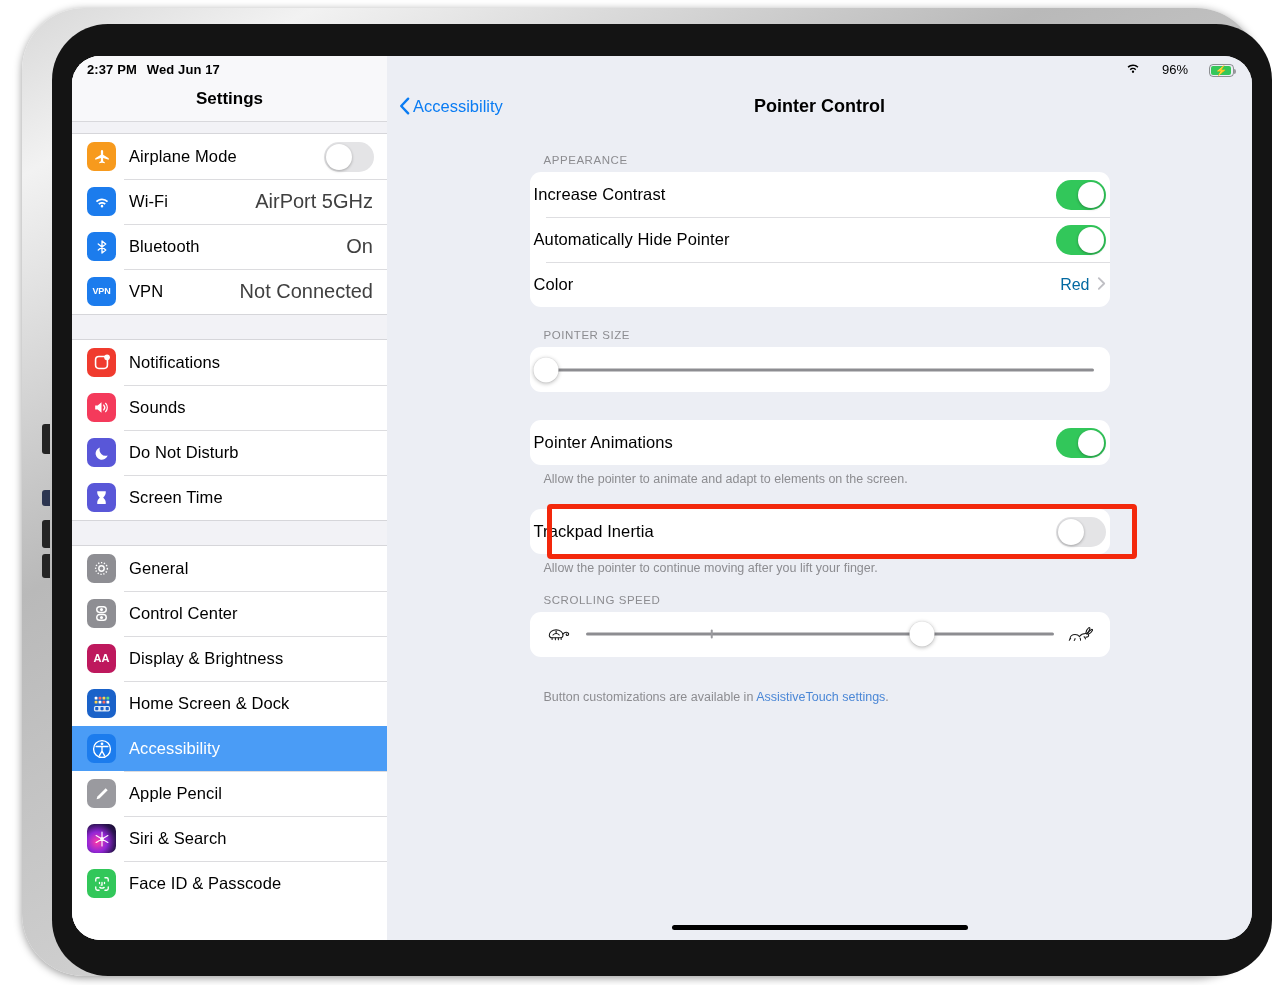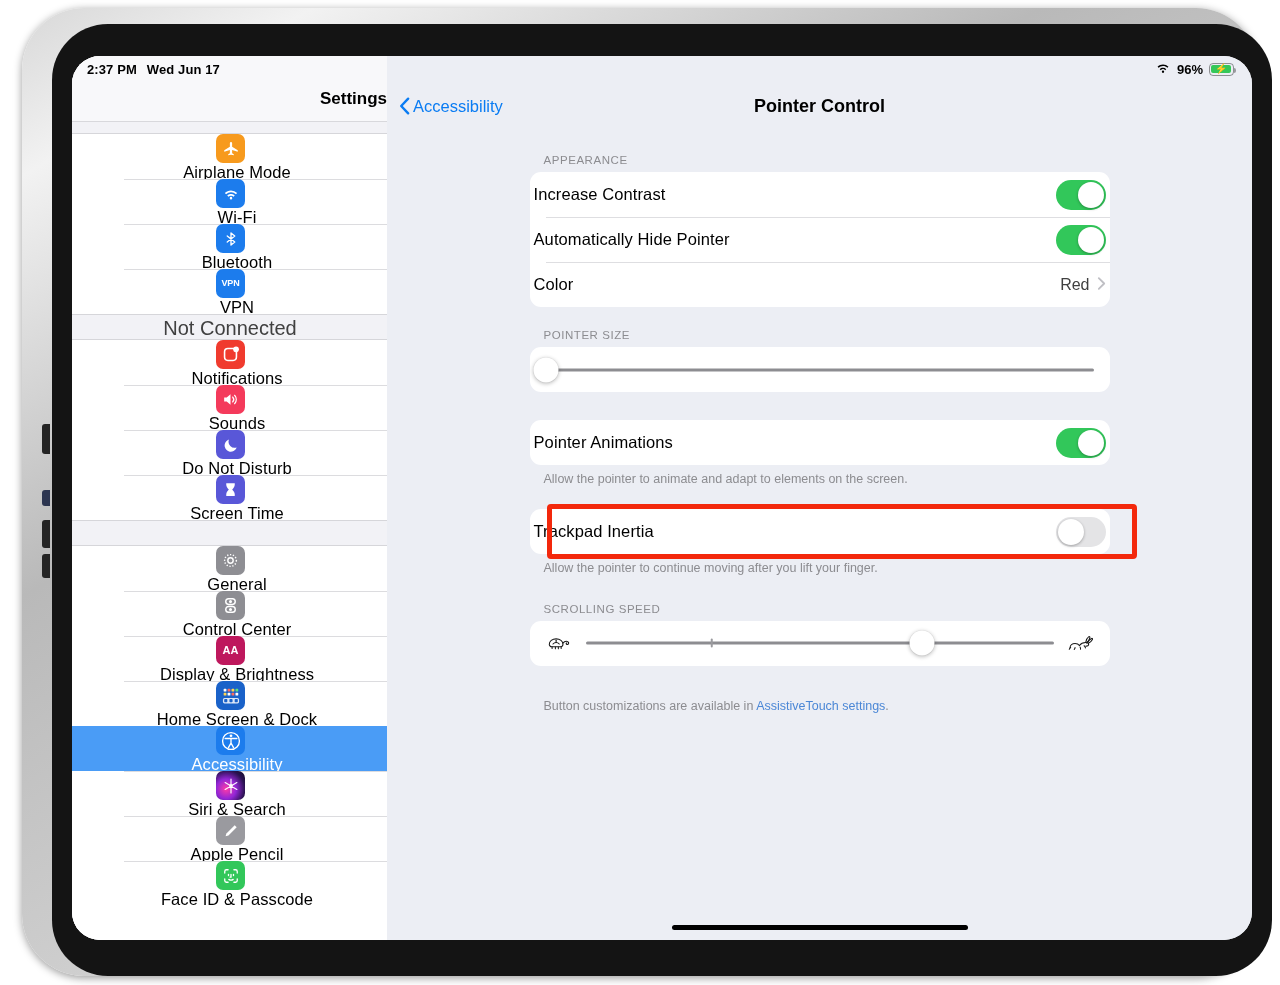--- a/index.html
+++ b/index.html
@@ -65,42 +65,41 @@
   }
   #status-left {
     position: absolute; left: 15px; top: 6px;
     font-size: 13px; font-weight: 700; color: #000;
     letter-spacing: .1px;
     white-space: nowrap;
   }
   #status-left .sb-date { margin-left: 10px; font-weight: 700; }
   #sidebar-title {
     position: absolute; left: 0; right: 0; top: 33px;
-    text-align: right;
+    text-align: center;
     font-size: 17px; font-weight: 700; color: #000;
   }
   #sidebar-scroll {
     flex: 1;
     overflow: hidden;
     background: #ffffff;
   }
   .group-gap {
     height: 26px;
     background: #f2f2f6;
     border-top: 1px solid #d6d6da;
     border-bottom: 1px solid #d6d6da;
   }
   .group-gap.first { border-top: none; height: 12px; }
   .srow {
     height: 45px;
     display: flex; align-items: center;
     padding-left: 15px;
     position: relative;
     background: #fff;
-    flex-direction: column;
   }
   .srow + .srow::before {
     content: "";
     position: absolute; left: 52px; right: 0; top: 0;
     height: 1px; background: #dcdcdf;
   }
   .srow.selected { background: #4a9cf6; }
   .srow.selected .srow-label { color: #fff; }
   .srow.selected::before { background: transparent; }
   .sicon {
@@ -162,22 +161,22 @@
     background: #eceef4;
     position: relative;
     display: flex; flex-direction: column;
   }
   #detail-statusbar {
     height: 28px; flex: none;
     position: relative;
   }
   #status-right {
     position: absolute; right: 18px; top: 5px;
-    display: flex; align-items: center; gap: 6px;
-    font-size: 13px; font-weight: 700; color: #000;
+    display: flex; align-items: flex-end; gap: 21px;
+    font-size: 13px; font-weight: 400; color: #000;
   }
   .battery-shell {
     width: 25px; height: 13px;
     border: 1.3px solid rgba(0,0,0,.40);
     border-radius: 4px;
     position: relative;
     display: flex; align-items: center;
     padding: 1.3px;
   }
   .battery-shell::after {
@@ -235,21 +234,21 @@
     height: 45px;
     display: flex; align-items: center;
     padding: 0 4px;
     position: relative;
   }
   .card-row + .card-row::before {
     content:""; position:absolute; left:16px; right:0; top:0;
     height:1px; background:#dedee1;
   }
   .row-label { font-size: 16.5px; color:#000; flex:1; letter-spacing:.1px;}
-  .row-value { font-size: 16px; color:#404040; margin-right:7px;text-align:center;}
+  .row-value { font-size: 16px; color:#0369a1; margin-right:7px;text-align:center;}
   .chevron {
     color:#bfbfc4; font-size:15px; line-height:1;
   }
   .toggle {
     width: 50px; height: 30px; border-radius: 15px;
     position: relative; flex:none;
     background: #e4e4e6;
   }
   .toggle.on { background: #32c75a; }
   .toggle .knob {
@@ -460,37 +459,37 @@
             <span class="sicon ic-access">
               <svg width="22" height="22" viewBox="0 0 24 24">
                   <circle cx="12" cy="12" r="9.2" fill="none" stroke="#fff" stroke-width="1.5"></circle>
                   <circle cx="12" cy="6.4" r="1.5" fill="#fff"></circle>
                   <path d="M5.6 9.3h12.8M12 9.6v5M12 14.2l-2.8 5M12 14.2l2.8 5" stroke="#fff" stroke-width="1.5" stroke-linecap="round" fill="none"></path>
                 </svg>
             </span>
             <span class="srow-label">Accessibility</span>
           </div>
           <div class="srow">
+            <span class="sicon ic-pencil">
+              <svg width="20" height="20" viewBox="0 0 24 24" fill="#fff">
+                  <path d="M5.5 18.4l1-3.4L16.4 5.1l2.4 2.4L8.9 17.4z"></path>
+                </svg>
+            </span>
+            <span class="srow-label">Apple Pencil</span>
+          </div>
+          <div class="srow">
             <span class="sicon ic-siri">
               <svg width="22" height="22" viewBox="0 0 24 24">
                   <g stroke="#fff" stroke-width="1.3" stroke-linecap="round" opacity=".95">
                     <path d="M12 4.5v15M5.6 8.2l12.8 7.6M18.4 8.2L5.6 15.8"></path>
                   </g>
                   <circle cx="12" cy="12" r="2.2" fill="#fff" opacity=".9"></circle>
                 </svg>
             </span>
             <span class="srow-label">Siri &amp; Search</span>
-          </div>
-          <div class="srow">
-            <span class="sicon ic-pencil">
-              <svg width="20" height="20" viewBox="0 0 24 24" fill="#fff">
-                  <path d="M5.5 18.4l1-3.4L16.4 5.1l2.4 2.4L8.9 17.4z"></path>
-                </svg>
-            </span>
-            <span class="srow-label">Apple Pencil</span>
           </div>
           <div class="srow">
             <span class="sicon ic-faceid">
               <svg width="20" height="20" viewBox="0 0 24 24" fill="none" stroke="#fff" stroke-width="1.6" stroke-linecap="round">
                 <path d="M4.5 8.5v-2a2 2 0 0 1 2-2h2M15.5 4.5h2a2 2 0 0 1 2 2v2M19.5 15.5v2a2 2 0 0 1-2 2h-2M8.5 19.5h-2a2 2 0 0 1-2-2v-2"></path>
                 <path d="M9 10v1.5M15 10v1.5M12 10.2v3.2h-1M9.4 16c1.6 1.1 3.6 1.1 5.2 0"></path>
               </svg>
             </span>
             <span class="srow-label">Face ID &amp; Passcode</span>
           </div>
@@ -583,21 +582,21 @@
             <div class="card-row">
               <span class="row-label">Trackpad Inertia</span>
               <span class="toggle">
                   <span class="knob"></span>
                 </span>
             </div>
           </div>
           <div class="section-footer">Allow the pointer to continue moving after you lift your finger.</div>
         </div>
 
-        <div class="section" style="margin-top:26px">
+        <div class="section" style="margin-top:17px">
           <div class="section-header">SCROLLING SPEED</div>
           <div class="card">
             <div class="slider-card">
               <span class="speed-icon">
                 <svg width="28" height="22" viewBox="0 0 34 24" fill="none" stroke="#1a1a1a" stroke-width="1.3" stroke-linecap="round" stroke-linejoin="round">
                   <path d="M7 16.5c-1.6 0-3-1.3-3-3 0-3.6 3.6-6.5 8.3-6.5S20.6 9.9 20.6 13.5c0 1.7-1.4 3-3 3z"></path>
                   <path d="M20.6 12.2c1.2-1.6 3.3-2.6 5.1-2.1 1.5.4 2.2 1.7 1.6 2.8-.5 1-1.8 1.2-2.5.5-.5-.5-.3-1.3.3-1.5"></path>
                   <path d="M7.4 16.5v2.2M11.4 16.8v2.1M15 16.8v2.1M18.4 16.5v2.2"></path>
                   <path d="M8.5 13.2c.9-1.1 2.2-1.8 3.8-1.8s2.9.7 3.8 1.8"></path>
                   <path d="M12.3 8.6v2.8"></path>

